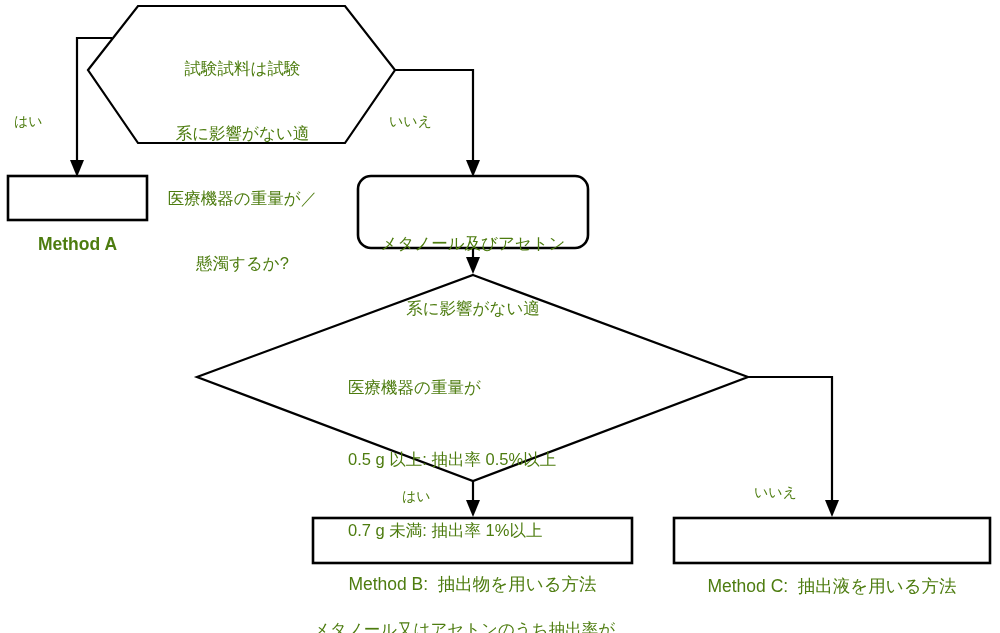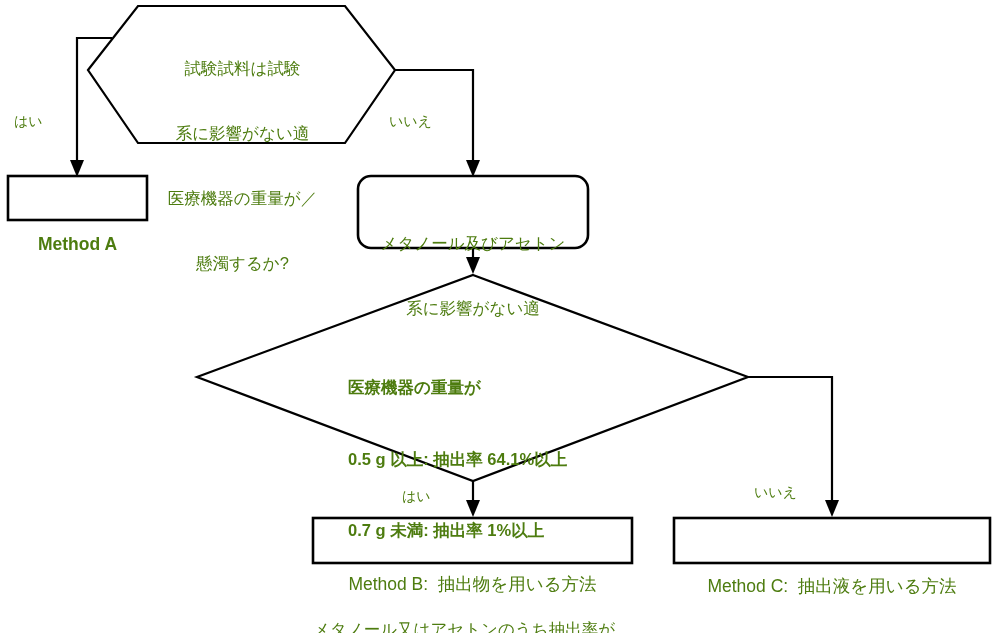--- a/index.html
+++ b/index.html
@@ -53,21 +53,20 @@
     line-height: 1.32;
     color: #4d7c0f;
   }
   .node-text {
     text-align: center;
     font-size: 16.5px;
   }
   .node-text-left {
     text-align: left;
     font-size: 16.5px;
-    font-weight: bold;
   }
   .edge-label {
     font-size: 14px;
   }
   .caption {
     font-size: 16.5px;
     text-align: left;
     line-height: 1.42;
   }
   .box-label {
@@ -133,21 +132,21 @@
   </div>
 
 
   <div class="txt node-text" style="left:358px; top:189px; width:230px;">
     <div>メタノール及びアセトン</div>
     <div>系に影響がない適</div>
   </div>
 
   <div class="txt node-text-left" style="left:348px; top:328px; width:300px; line-height:1.45;">
     <div>医療機器の重量が</div>
-    <div>0.5 g 以上: 抽出率 64.1%以上</div>
+    <div>0.5 g 以上: 抽出率 0.5%以上</div>
     <div>0.7 g 未満: 抽出率 1%以上</div>
   </div>
 
   <div class="txt edge-label" style="left:402px; top:487px;">はい</div>
 
   <div class="txt edge-label" style="left:754px; top:483px;">いいえ</div>
 
   <div class="txt box-label" style="left:313px; top:518px; width:319px; height:40px;">
     <div class="centerer"><span>Method B:  抽出物を用いる方法</span></div>
   </div>

